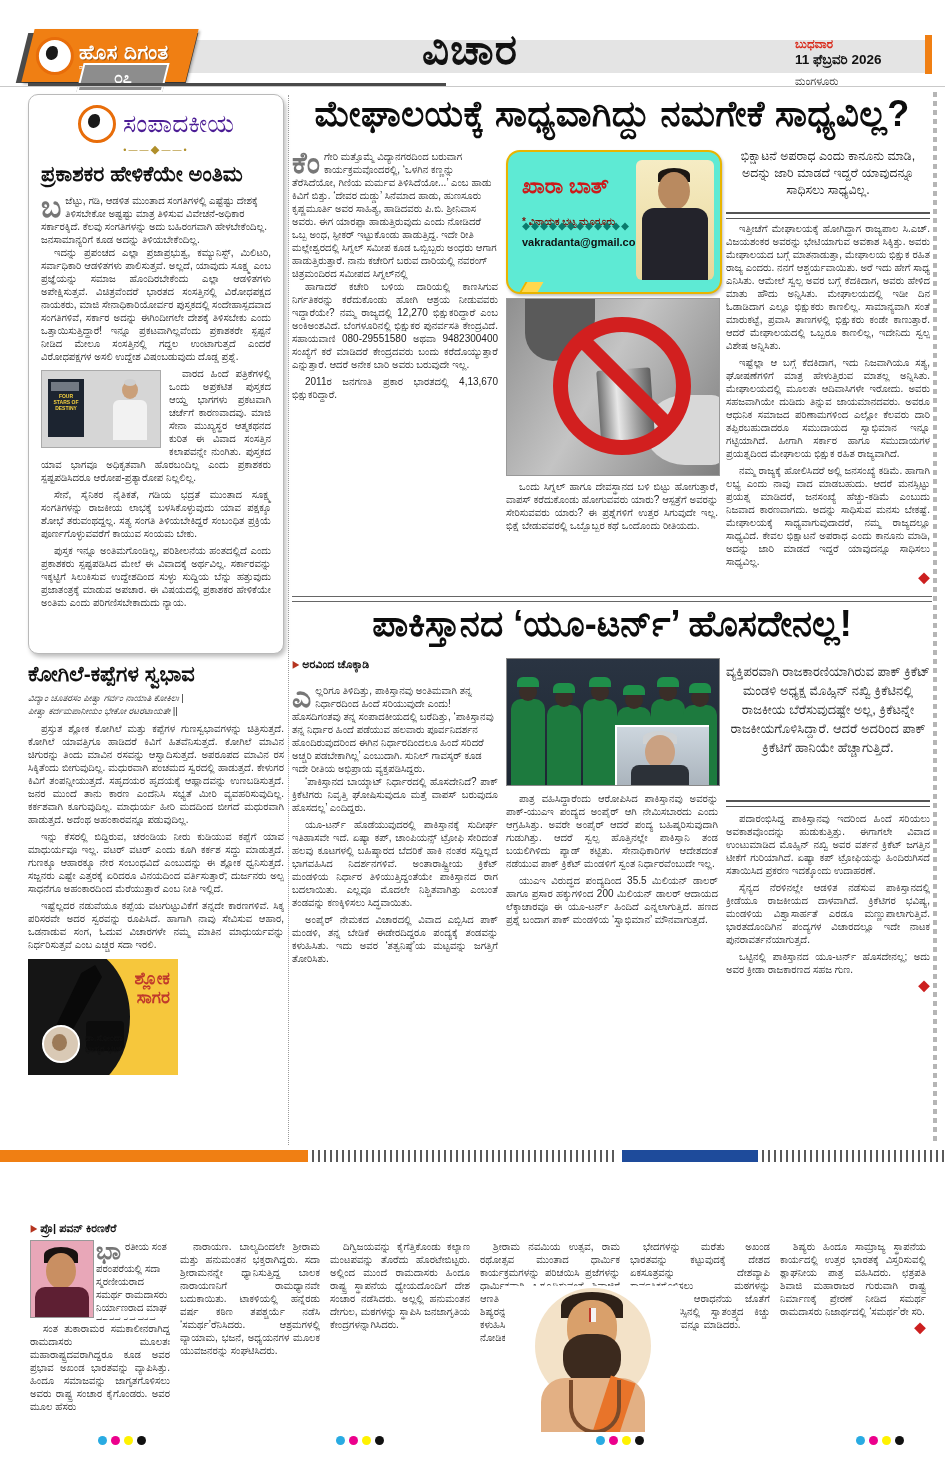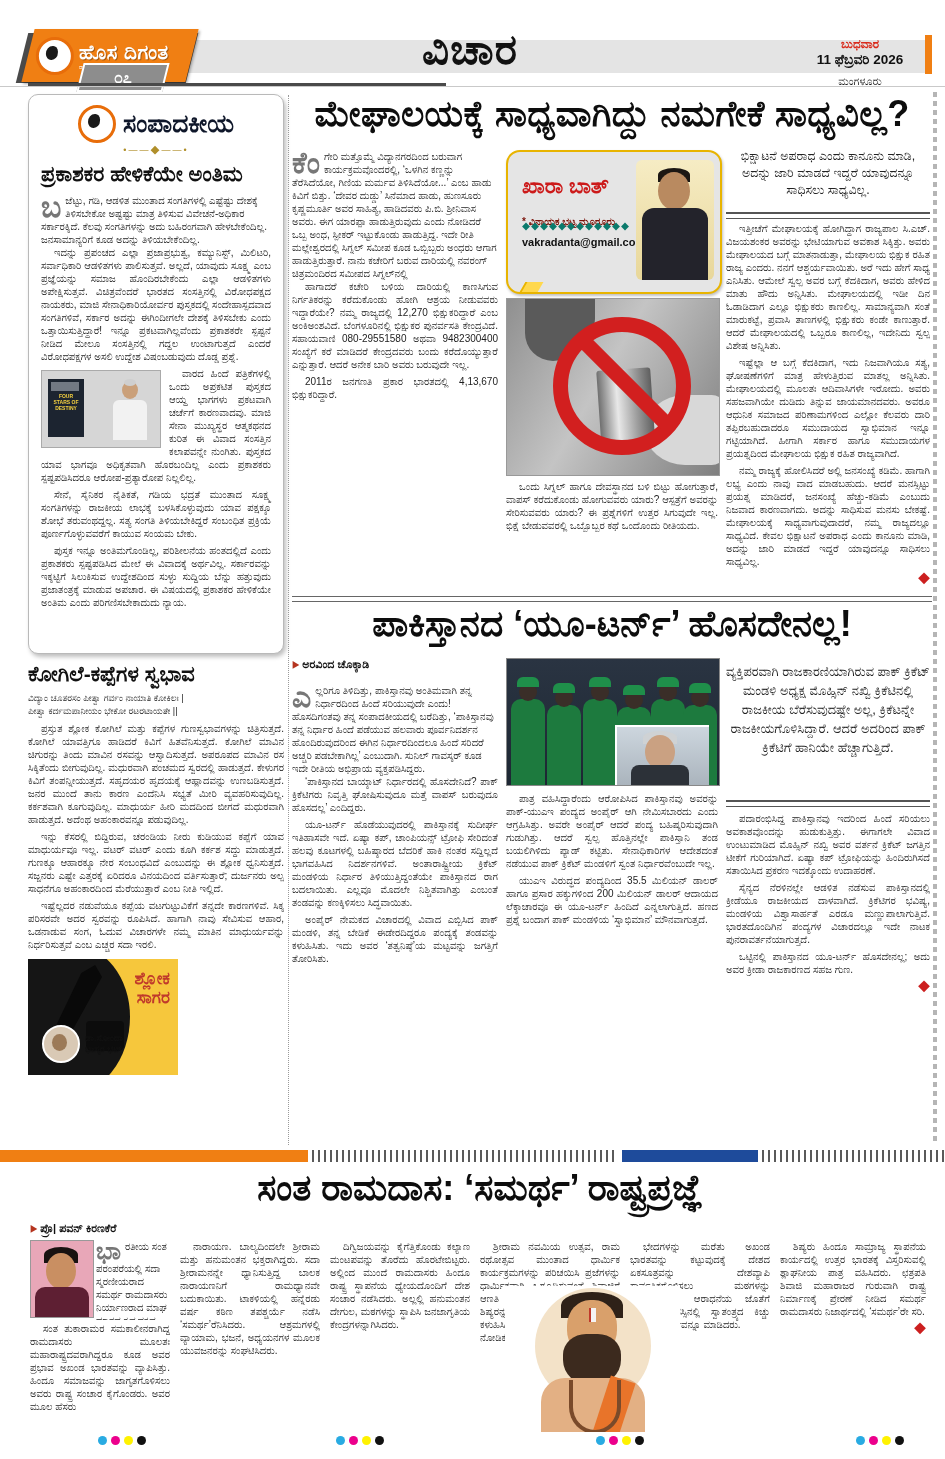--- a/index.html
+++ b/index.html
@@ -14,70 +14,70 @@
   .emblem{width:32px;height:32px;border-radius:50%;background:#fff;border:3px solid #e86d0a;position:relative;flex:none;}
   .emblem::after{content:"";position:absolute;left:7px;top:6px;width:12px;height:14px;background:#1a1a1a;border-radius:60% 40% 55% 45%;}
   .logo-texts{color:#fff;line-height:1;}
   .logo-name{font-size:20px;font-weight:800;letter-spacing:.5px;text-shadow:1px 1px 0 rgba(0,0,0,.3);}
   .logo-tag{font-size:6px;margin-top:2px;}
   .pageno-plate{position:absolute;left:80px;top:63px;width:82px;height:25px;background:#8d8d8d;transform:skewX(-14deg);
                 border:2px solid #fff;display:flex;align-items:center;justify-content:center;}
   .pageno{transform:skewX(14deg);color:#fff;font-size:16px;font-weight:700;}
   .section-title{position:absolute;left:300px;top:26px;width:340px;text-align:center;
                  font-size:42px;font-weight:800;color:#111;letter-spacing:1px;}
-  .date-block{position:absolute;left:795px;top:37px;width:130px;text-align:center;line-height:1.25;}
+  .date-block{position:absolute;left:795px;top:37px;width:130px;line-height:1.25;}
   .weekday{color:#d92b1c;font-weight:800;font-size:12px;}
   .date{color:#111;font-weight:700;font-size:13.5px;}
   .city{color:#222;font-size:11px;margin-top:6px;}
   .orange-tick{position:absolute;left:925px;top:35px;width:7px;height:39px;background:#f07f13;}
   .head-rule{position:absolute;left:0;top:86px;width:945px;height:1px;background:#c9c9c9;}
   .head-rule2{position:absolute;left:28px;top:83px;width:418px;height:3px;background:#4a4a4a;}
   
   .para{margin:0 0 4px 0;text-align:justify;text-indent:13px;}
   .coltext{font-size:10px;line-height:13px;color:#1c1c1c;overflow:hidden;position:absolute;}
   .dropcap{float:left;font-size:30px;line-height:26px;font-weight:700;color:#777;padding:0 4px 0 0;}
   .lead{text-align:justify;}
   .end-diamond{color:#cc1f1f;font-size:12px;float:right;line-height:12px;}
   .vsep{position:absolute;width:0;border-left:1px dotted #9a9a9a;}
   .vdash-right{position:absolute;left:933px;top:92px;height:1052px;width:4px;
     background:repeating-linear-gradient(180deg,#b5b5b5 0 5px,transparent 5px 9px);}
   
   .ed-box{position:absolute;left:28px;top:94px;width:256px;height:560px;background:#fff;border:1px solid #b9b9b9;
           border-radius:10px;box-shadow:2px 3px 4px rgba(0,0,0,.25);padding:10px 12px;box-sizing:border-box;overflow:hidden;}
   .ed-head{display:flex;align-items:center;gap:7px;justify-content:center;}
-  .ed-label{font-size:25px;font-weight:700;color:#0f172a;}
+  .ed-label{font-size:25px;font-weight:400;color:#4c1d95;}
   .ed-div{color:#b08f2a;text-align:center;font-size:9px;letter-spacing:2px;margin:2px 0 6px;}
   .ed-headline{font-size:21px;font-weight:800;color:#111;margin:2px 0 8px;}
   .ed-body{font-size:10px;line-height:13px;}
   .ed-photo{float:left;width:118px;height:76px;background:#d6d6d6;margin:3px 8px 3px 0;position:relative;overflow:hidden;border:1px solid #aaa;}
   .book{position:absolute;left:6px;top:8px;width:36px;height:58px;background:#1c2430;color:#f4d03f;
         font-size:5px;line-height:6px;font-weight:700;padding:14px 2px 0;box-sizing:border-box;text-align:center;}
   .book::before{content:"";position:absolute;left:3px;top:3px;width:28px;height:9px;background:#c7cdd6;opacity:.5;}
   .man{position:absolute;right:10px;top:10px;width:40px;height:64px;}
   .man .head{width:16px;height:18px;border-radius:50%;background:#caa07a;margin:0 auto;position:relative;}
   .man .head::after{content:"";position:absolute;left:2px;top:-2px;width:12px;height:7px;border-radius:50%;background:#cfcfcf;}
   .man .body{width:34px;height:40px;background:#f2f2f2;border-radius:6px 6px 0 0;margin:1px auto 0;}
   
   .kogile-headline{position:absolute;left:28px;top:662px;width:256px;font-size:21px;font-weight:800;color:#111;}
-  .shloka{position:absolute;left:28px;width:256px;font-size:9px;color:#222;line-height:12px;}
+  .shloka{position:absolute;left:28px;width:256px;font-size:9px;font-style:italic;color:#222;line-height:12px;}
   .badge{float:left;width:150px;height:116px;background:#f6c73c;position:relative;margin:4px 8px 2px 0;overflow:hidden;}
   .badge .blob{position:absolute;left:-18px;top:-14px;width:120px;height:150px;background:#151515;
                border-radius:45% 55% 60% 40%;}
   .badge .quill{position:absolute;left:28px;top:6px;width:46px;height:66px;background:#090909;
                 clip-path:polygon(85% 0,100% 18%,35% 100%,0 92%,55% 12%);}
   .badge .pot{position:absolute;left:58px;top:62px;width:38px;height:30px;background:#0c0c0c;border-radius:4px 4px 6px 6px;}
   .badge-title{position:absolute;right:8px;top:10px;text-align:right;color:#c0392b;font-weight:800;font-size:17px;line-height:19px;}
   .badge-foot{position:absolute;left:14px;bottom:12px;display:flex;align-items:center;gap:5px;}
   .badge-photo{width:34px;height:34px;border-radius:50%;background:#d9c9b5;border:2px solid #fff;position:relative;flex:none;overflow:hidden;}
   .badge-photo::after{content:"";position:absolute;left:8px;top:7px;width:15px;height:17px;border-radius:50%;background:#9c7a58;}
   .badge-author{font-size:9px;font-weight:800;color:#111;line-height:11px;}
   
   .art1-headline{position:absolute;left:292px;top:92px;width:640px;font-size:36px;line-height:44px;
                  font-weight:800;color:#0d0d0d;text-align:center;letter-spacing:.3px;}
-  .khara-box{position:absolute;left:506px;top:150px;width:212px;height:140px;background:#e5e5e5;
+  .khara-box{position:absolute;left:506px;top:150px;width:212px;height:140px;background:#5eead4;
              border:2px solid #e8b400;border-radius:14px;box-shadow:1px 2px 3px rgba(0,0,0,.25);overflow:hidden;}
   .khara-box::after{content:"";position:absolute;left:14px;bottom:-2px;width:16px;height:12px;background:#ffd84d;
                     border-left:2px solid #e8b400;transform:skewX(-30deg);}
   .khara-title{position:absolute;left:14px;top:22px;font-size:21px;font-weight:800;color:#cc1a1a;}
   .khara-author{position:absolute;left:14px;top:64px;font-size:10px;font-weight:700;color:#7a1208;}
   .khara-dots{position:absolute;left:14px;top:70px;font-size:8px;color:#0b7a6c;letter-spacing:1px;}
   .khara-email{position:absolute;left:14px;top:84px;font-size:11px;font-weight:700;color:#111;}
   .khara-photo{position:absolute;right:6px;top:8px;width:78px;height:120px;background:linear-gradient(#f6ecc4,#e8d79a);
                border-radius:6px;overflow:hidden;}
   .khara-photo .head{position:absolute;left:22px;top:12px;width:32px;height:38px;border-radius:50%;background:#b98a60;}
@@ -324,21 +324,20 @@
     <span class="end-diamond">◆</span>
   </div>
 
   <div class="band">
     <div class="orange"></div>
     <div class="hatch1"></div>
     <div class="blue"></div>
     <div class="hatch2"></div>
   </div>
 
-  <div class="art3-headline">ಸಂತ ರಾಮದಾಸ: ‘ಸಮರ್ಥ’ ರಾಷ್ಟ್ರಪ್ರಜ್ಞೆ</div>
   <div class="byline art3-byline">
     <span class="mk">▶</span>
     <span>ಪ್ರೊ| ಪವನ್ ಕಿರಣಕೆರೆ</span>
   </div>
   <div class="auth-photo">
     <div class="hair"></div>
       <div class="face"></div>
       <div class="shirt"></div>
   </div>
 

